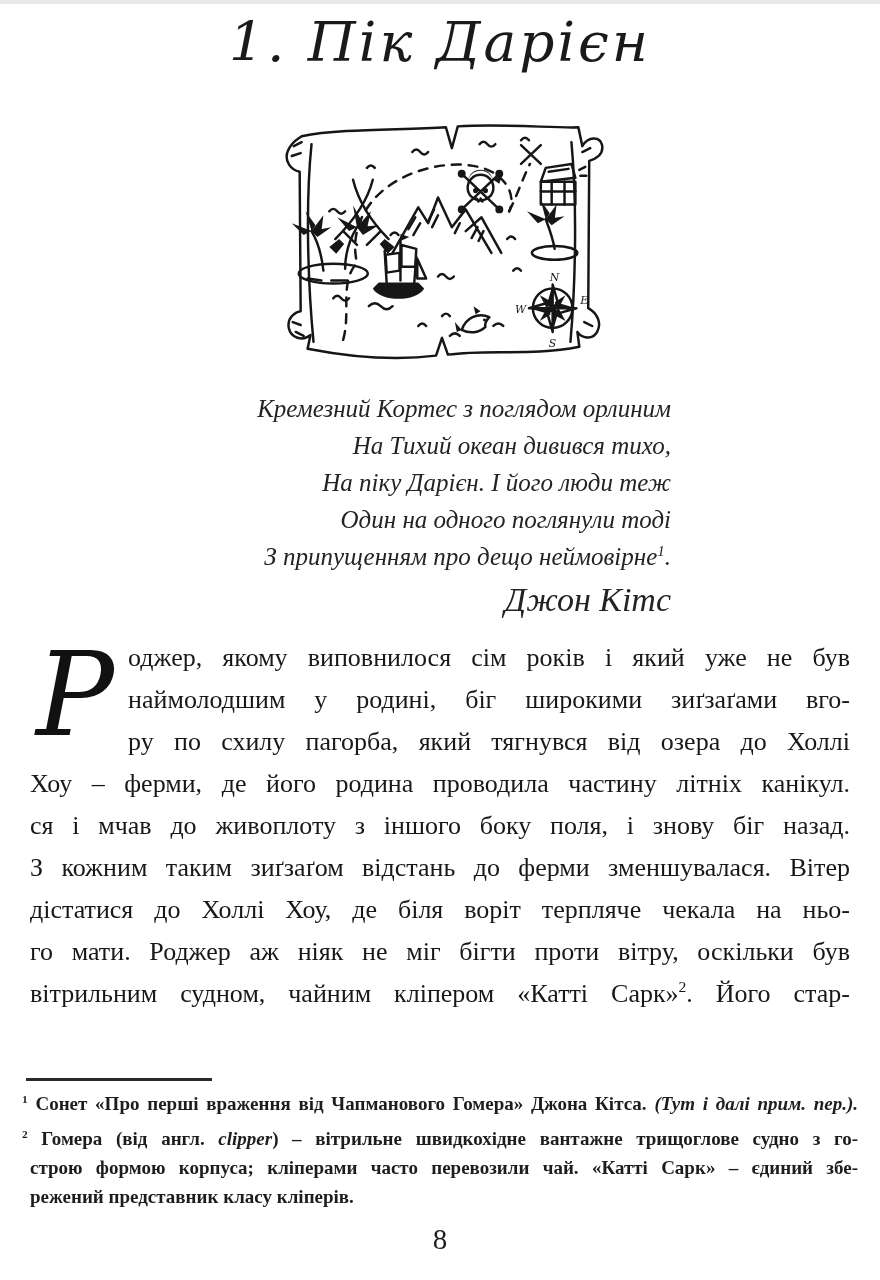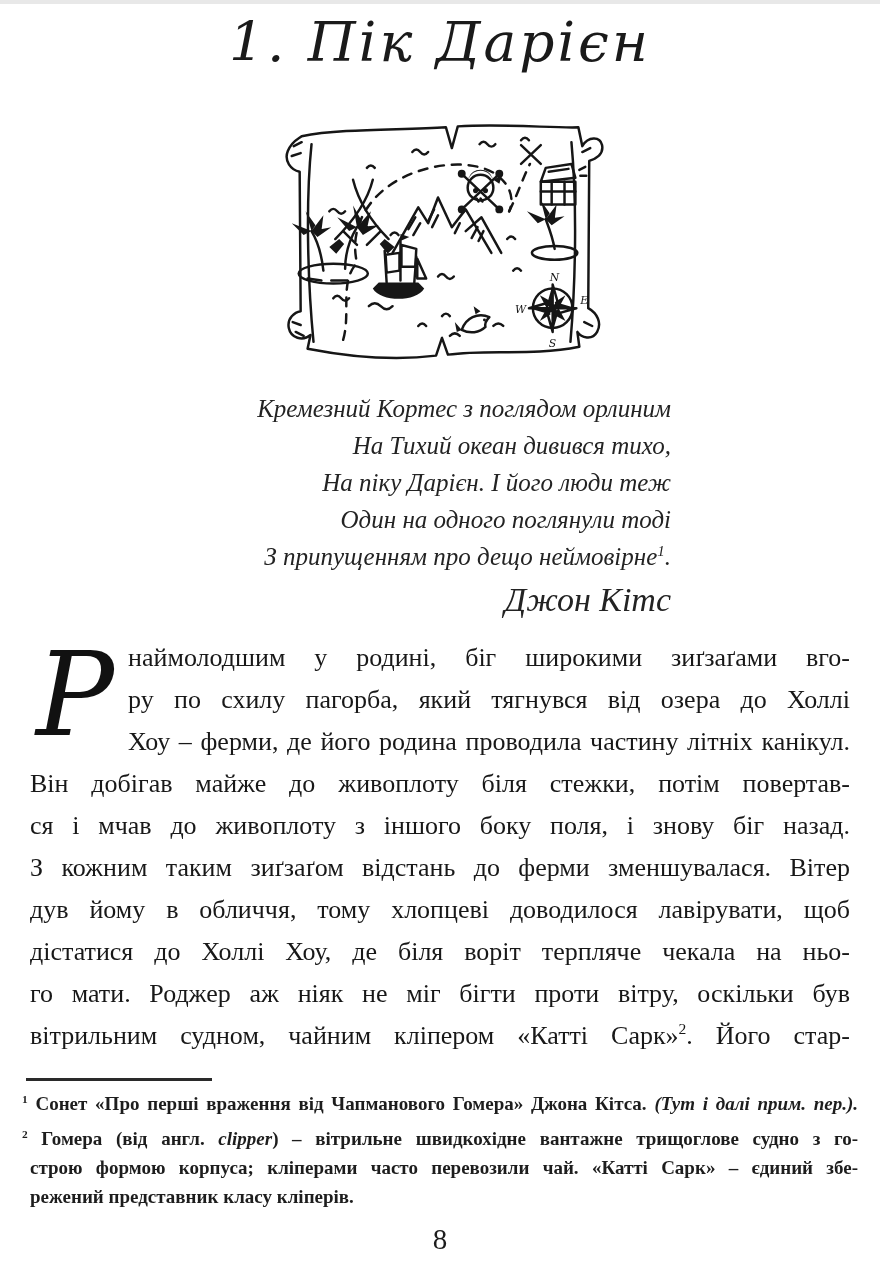--- a/index.html
+++ b/index.html
@@ -187,27 +187,26 @@
         <div class="line"><span>На Тихий океан дивився тихо,</span></div>
         <div class="line"><span>На піку Дарієн. І його люди теж</span></div>
         <div class="line"><span>Один на одного поглянули тоді</span></div>
         <div class="line"><span>З припущенням про дещо неймовірне</span><sup>1</sup><span>.</span></div>
       </div>
     <div class="attribution">Джон Кітс</div>
   </div>
 
   <div class="body-text">
     <span class="dropcap">Р</span>
+  <div class="line"><span>оджер, якому виповнилося сім років і який уже не був</span></div>
       <div class="line"><span>наймолодшим у родині, біг широкими зиґзаґами вго-</span></div>
       <div class="line"><span>ру по схилу пагорба, який тягнувся від озера до Холлі</span></div>
       <div class="line"><span>Хоу – ферми, де його родина проводила частину літніх канікул.</span></div>
-      <div class="line"><span>Він добігав майже до живоплоту біля стежки, потім повертав-</span></div>
       <div class="line"><span>ся і мчав до живоплоту з іншого боку поля, і знову біг назад.</span></div>
       <div class="line"><span>З кожним таким зиґзаґом відстань до ферми зменшувалася. Вітер</span></div>
-      <div class="line"><span>дув йому в обличчя, тому хлопцеві доводилося лавірувати, щоб</span></div>
       <div class="line"><span>дістатися до Холлі Хоу, де біля воріт терпляче чекала на ньо-</span></div>
       <div class="line"><span>го мати. Роджер аж ніяк не міг бігти проти вітру, оскільки був</span></div>
       <div class="line"><span>вітрильним судном, чайним кліпером «Катті Сарк»</span><sup>2</sup><span>. Його стар-</span></div>
     </div>
 
   <div class="footnotes">
     <hr class="fn-rule">
     <div class="footnote">
         <div class="line"><sup>1</sup><span> Сонет «Про перші враження від Чапманового Гомера» Джона Кітса. </span><span class="it">(Тут і далі прим. пер.).</span></div>
       </div>

